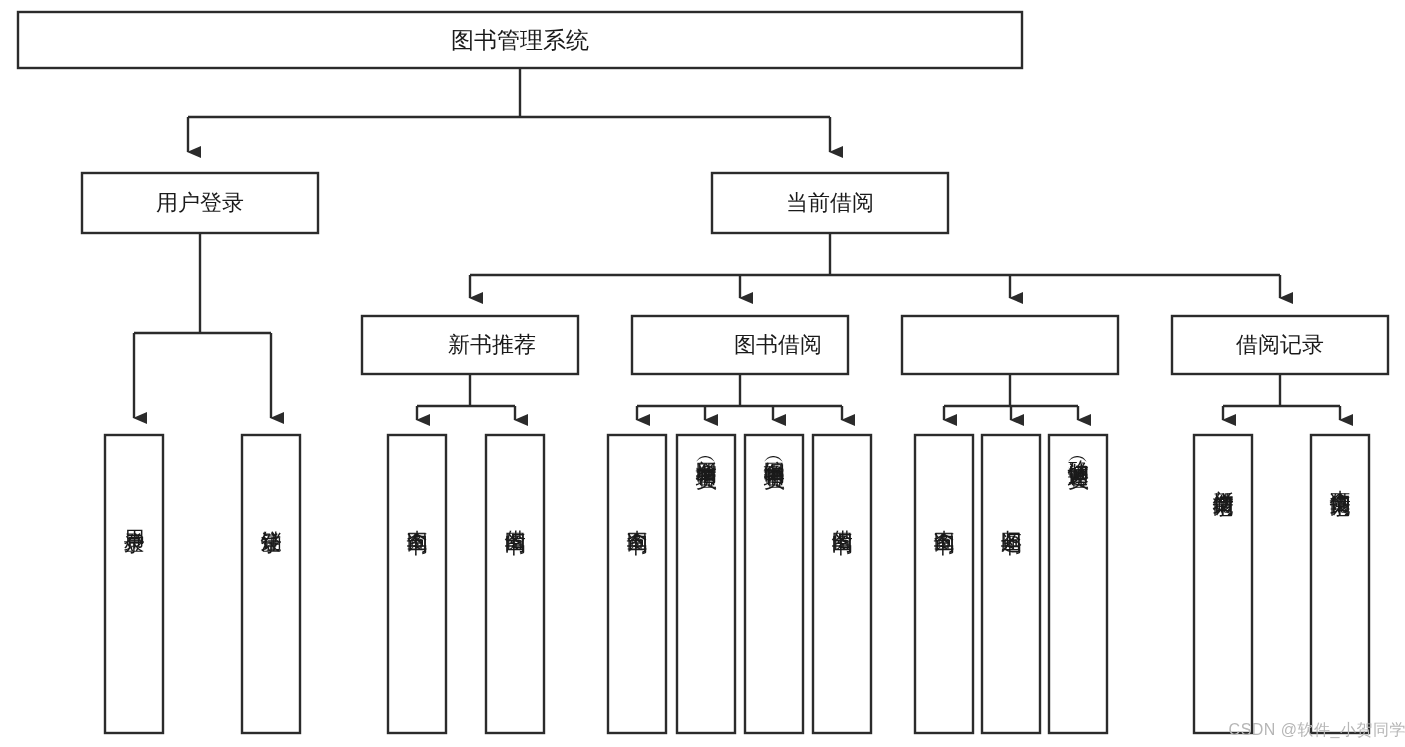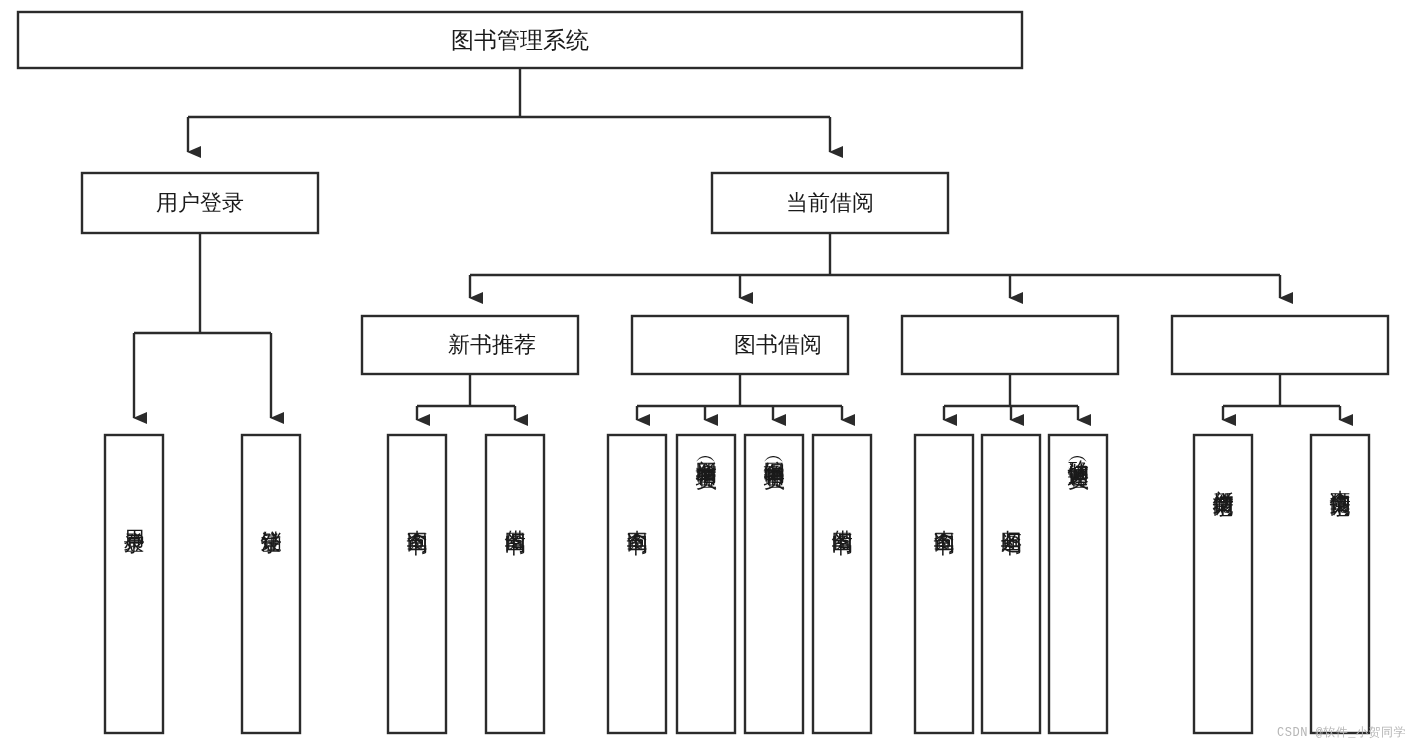--- a/index.html
+++ b/index.html
@@ -72,22 +72,22 @@
     color: #1a1a1a;
     white-space: nowrap;
   }
   .title-text {
     font-size: 23px;
   }
   #watermark {
     position: absolute;
     right: 8px;
     bottom: 6px;
-    font-family: Liberation Mono, monospace;
-    font-size: 12px;
+    font-family: Liberation Sans, sans-serif;
+    font-size: 16px;
     color: #b6b6b6;
     letter-spacing: 0.5px;
     white-space: nowrap;
   }
 </style>
 </head>
 <body>
 
 <div id="diagram-root">
 
@@ -181,20 +181,23 @@
 
   <div class="hlabel-wrap" style="left:362px; top:316px; width:260px; height:58px;">
     <span class="hlabel-text">新书推荐</span>
   </div>
 
   <div class="hlabel-wrap" style="left:632px; top:316px; width:216px; height:58px;margin-left:38px;">
     <span class="hlabel-text">图书借阅</span>
   </div>
 
 
+  <div class="hlabel-wrap" style="left:1172px; top:316px; width:216px; height:58px;">
+    <span class="hlabel-text">借阅记录</span>
+  </div>
 
   <div class="vlabel-wrap" style="left:105px; top:435px; width:58px; height:298px; padding-top:78px;">
     <span class="vlabel-text">用户登录</span>
   </div>
   <div class="vlabel-wrap" style="left:242px; top:435px; width:58px; height:298px; padding-top:78px;">
     <span class="vlabel-text">注销登录</span>
   </div>
 
   <div class="vlabel-wrap" style="left:388px; top:435px; width:58px; height:298px; padding-top:78px;">
     <span class="vlabel-text">查询图书</span>

